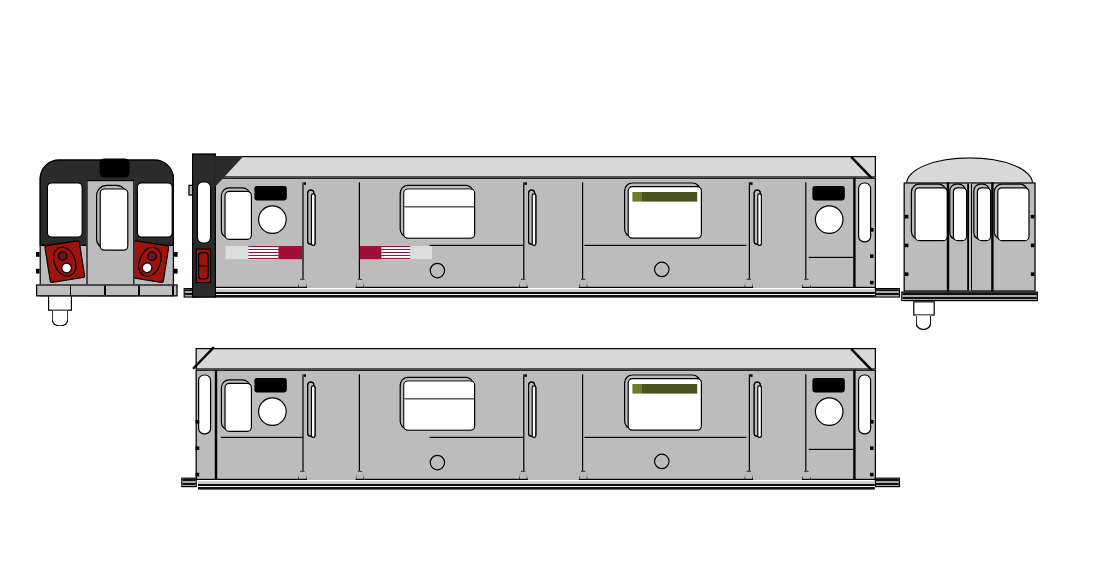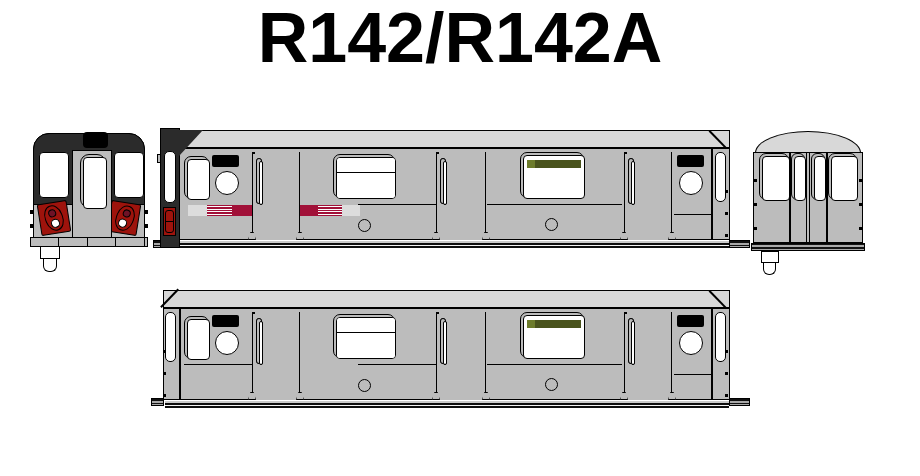--- a/index.html
+++ b/index.html
@@ -90,21 +90,20 @@
         border:1.5px solid #000;border-bottom:none;border-radius:53px 53px 0 0/22px 22px 0 0}
   .rvbody{left:0;top:21px;width:110px;height:91px;background:var(--body-gray);border:1.5px solid #000}
   .rv-center{left:53px;top:22px;width:4px;height:89px;
              background:linear-gradient(90deg,#000 0 1.2px,var(--body-gray) 1.2px 2.8px,#000 2.8px 4px)}
 </style>
 </head>
 <body>
 
 <div class="canvas">
 
-  <div class="title">R142/R142A</div>
 
   <div class="view" style="left:33px;top:133px;width:112px;height:150px" aria-label="Front end view">
     <div class="fbody"></div>
     <div class="fcap"></div>
     <div class="sign" style="left:50px;top:-1px;width:25px;height:16px;border-radius:4px"></div>
     <div class="fwin" style="left:6px"></div>
     <div class="fwin" style="left:81px"></div>
     <div class="fdoor">
       <div class="win" style="left:7px;top:3px;width:26px;height:54px;border-radius:9px">
           <div class="glass"></div>

